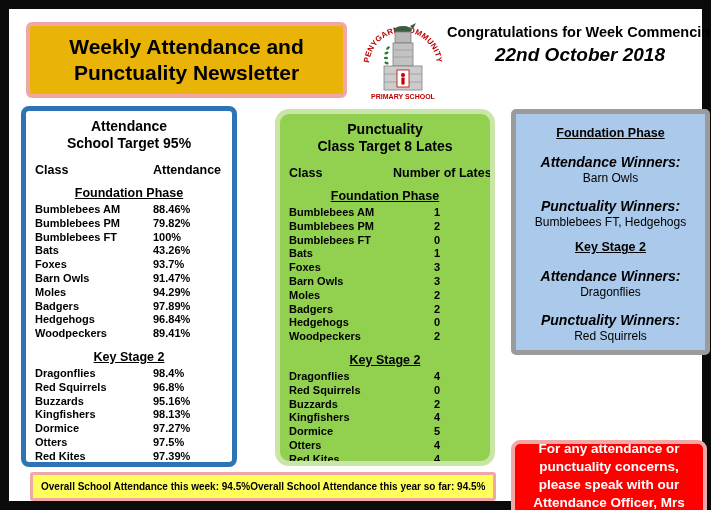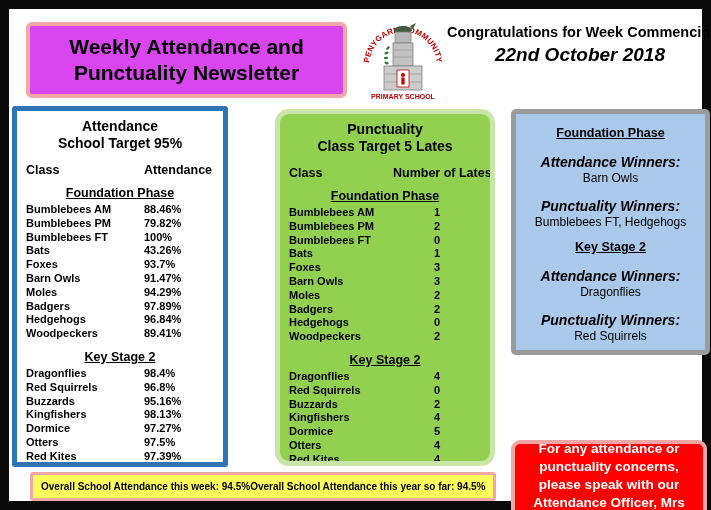--- a/index.html
+++ b/index.html
@@ -12,42 +12,42 @@
   .frame {
     position:relative;
     width:711px; height:510px;
     background:#ffffff;
     border:9px solid #0a0a0a;
   }
 
   
   .title-box {
     position:absolute; left:17px; top:13px; width:321px; height:76px;
-    background:#d946ef;
+    background:#eab308;
     border:4px solid #f2a7a7;
     border-radius:6px;
     display:flex; flex-direction:column; justify-content:center; align-items:center;
     color:#000; font-weight:bold; font-size:21px; line-height:26px;
     text-align:center;
   }
   .logo { position:absolute; left:353px; top:9px; width:82px; height:84px; }
   .congrats {
     position:absolute; left:438px; top:15px; width:266px;
     text-align:center; color:#000;
   }
   .congrats .line1 { font-weight:bold; font-size:14.5px; white-space:nowrap; }
   .congrats .line2 { font-weight:bold; font-style:italic; font-size:19px; margin-top:4px; }
 
   
   .panel { position:absolute; overflow:hidden; }
   .attendance-panel {
-    left:3px; top:97px; width:216px; height:361px;
+    left:12px; top:97px; width:216px; height:361px;
     background:#ffffff;
     border:5px solid #2e74b5;
-    border-radius:3px;
+    border-radius:8px;
     padding:7px 9px;
   }
   .punctuality-panel {
     left:266px; top:100px; width:220px; height:357px;
     background:#92d050;
     border:5px solid #c9e5a8;
     border-radius:14px;
     padding:7px 9px;
   }
   .panel-title { text-align:center; font-weight:bold; font-size:14px; line-height:17px; color:#000; }
@@ -256,21 +256,21 @@
         <div class="trow">
           <span class="tname">Tawny Owls</span>
           <span class="tval">96.25%</span>
         </div>
       </div>
   </div>
 
   <div class="panel punctuality-panel">
     <div class="panel-title">
       <div>Punctuality</div>
-      <div>Class Target 5 Lates</div>
+      <div>Class Target 8 Lates</div>
     </div>
     <div class="cols">
       <span class="c1">Class</span>
       <span class="c2">Number of Lates</span>
     </div>
     <div>
         <div class="sec-head">Foundation Phase</div>
         <div class="trow">
           <span class="tname">Bumblebees AM</span>
           <span class="tval">1</span>

